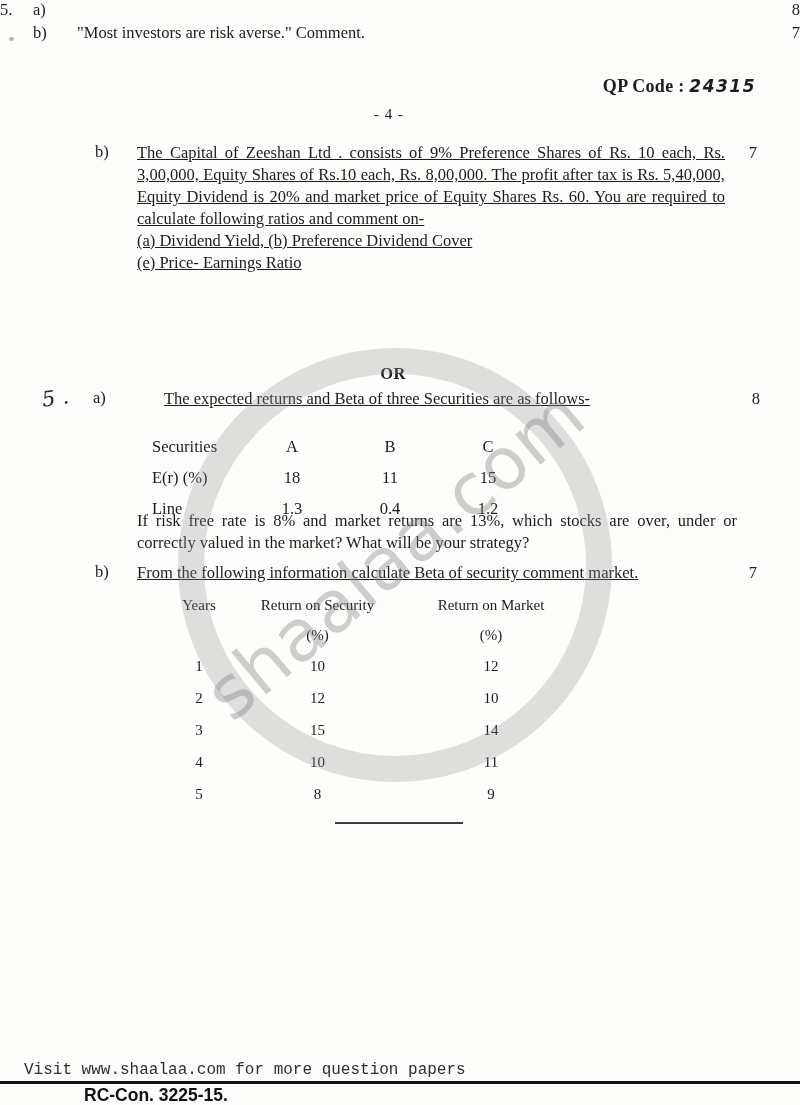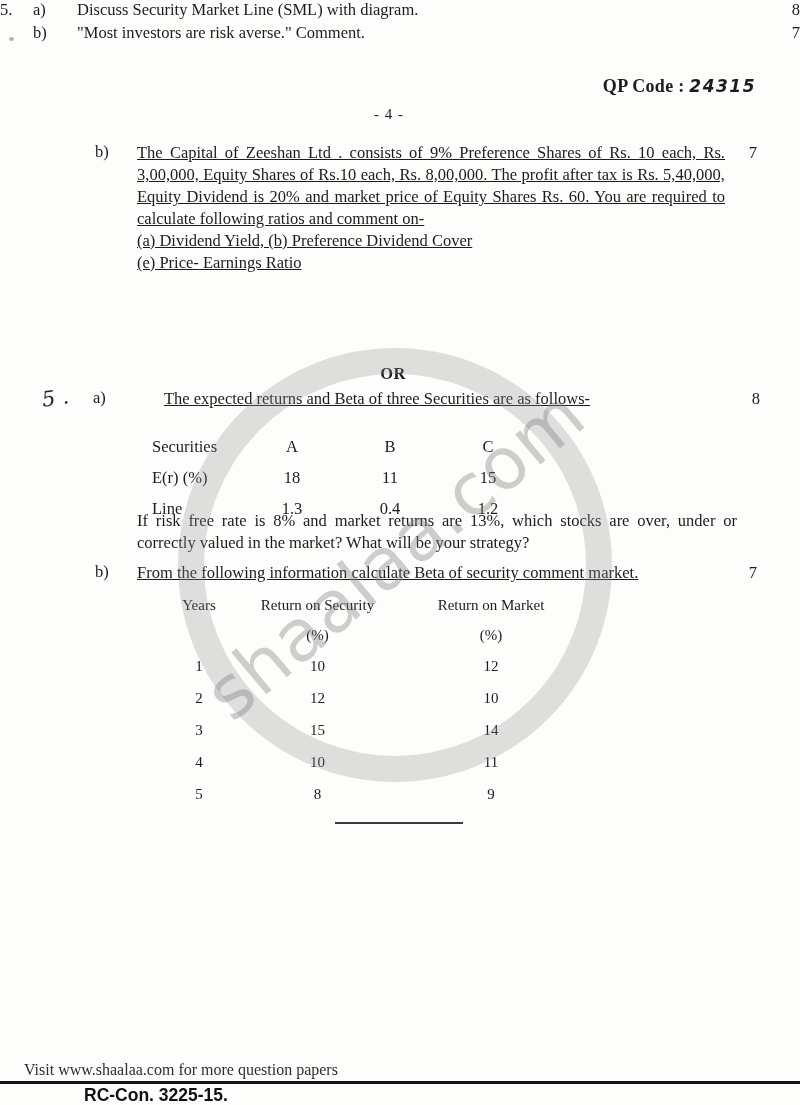--- a/index.html
+++ b/index.html
@@ -72,21 +72,21 @@
   .wm-text {
     position:absolute; left:150px; top:508px; width:490px; height:92px;
     line-height:92px; text-align:center;
     transform:rotate(-40deg);
     font-family:"DejaVu Sans", sans-serif; font-size:72px;
     color:rgba(125,125,125,0.38); pointer-events:none; z-index:5;
     letter-spacing:1px;
   }
 
   
-  .footer-visit { position:absolute; left:24px; top:1061px; font-family:Liberation Serif, serif; font-size:16px; color:#2e2e2e; }
+  .footer-visit { position:absolute; left:24px; top:1061px; font-family:Liberation Mono, monospace; font-size:16px; color:#2e2e2e; }
   .footer-rule { position:absolute; left:0; top:1081px; width:800px; height:3px; background:#151515; }
   .footer-ref { position:absolute; left:84px; top:1085px; font-family:"Liberation Sans", sans-serif; font-weight:bold; font-size:17.5px; color:#101010; border-bottom:3px solid #101010; padding-bottom:1px; }
 </style>
 </head>
 <body>
 
 <div class="page">
 
   <span class="speck"></span>
 
@@ -102,21 +102,20 @@
       <div class="justify">The Capital of Zeeshan Ltd . consists of 9% Preference Shares of Rs. 10 each, Rs. 3,00,000, Equity Shares of Rs.10 each, Rs. 8,00,000. The profit after tax is Rs. 5,40,000, Equity Dividend is 20% and market price of Equity Shares Rs. 60. You are required to calculate following ratios and comment on-</div>
       <div>(a) Dividend Yield,   (b) Preference Dividend Cover</div>
       <div>(e) Price- Earnings Ratio</div>
     </div>
     <span class="marks">7</span>
   </div>
 
   <div class="q5">
     <span class="qnum">5.</span>
     <span class="la">a)</span>
-    <span class="ta">Discuss Security Market Line (SML) with diagram.</span>
     <span class="ma">8</span>
     <span class="lb">b)</span>
     <span class="tb">"Most investors are risk averse." Comment.</span>
     <span class="mb">7</span>
   </div>
 
   <div class="or-sep">OR</div>
 
   <div class="qblock q5or-a">
     <span class="hand5">5 .</span>

